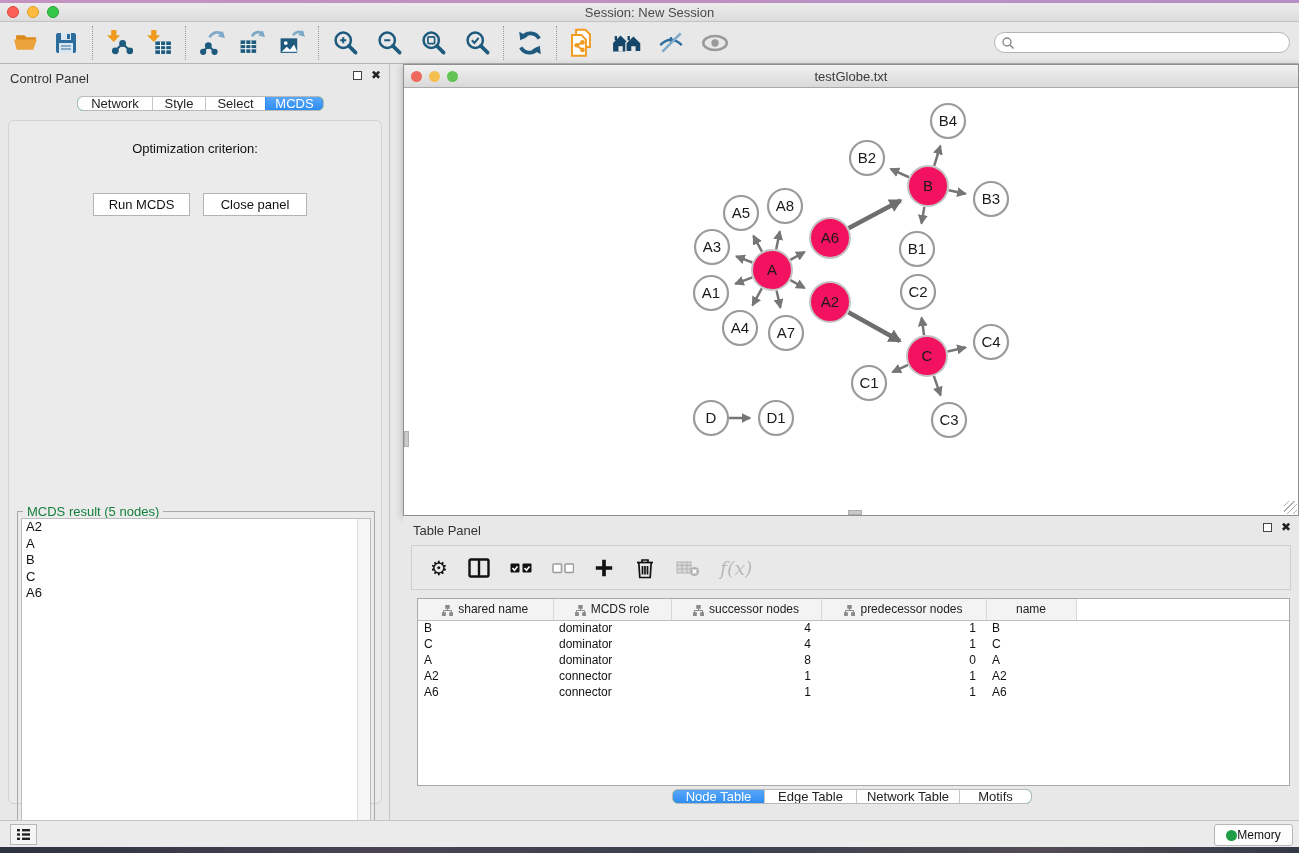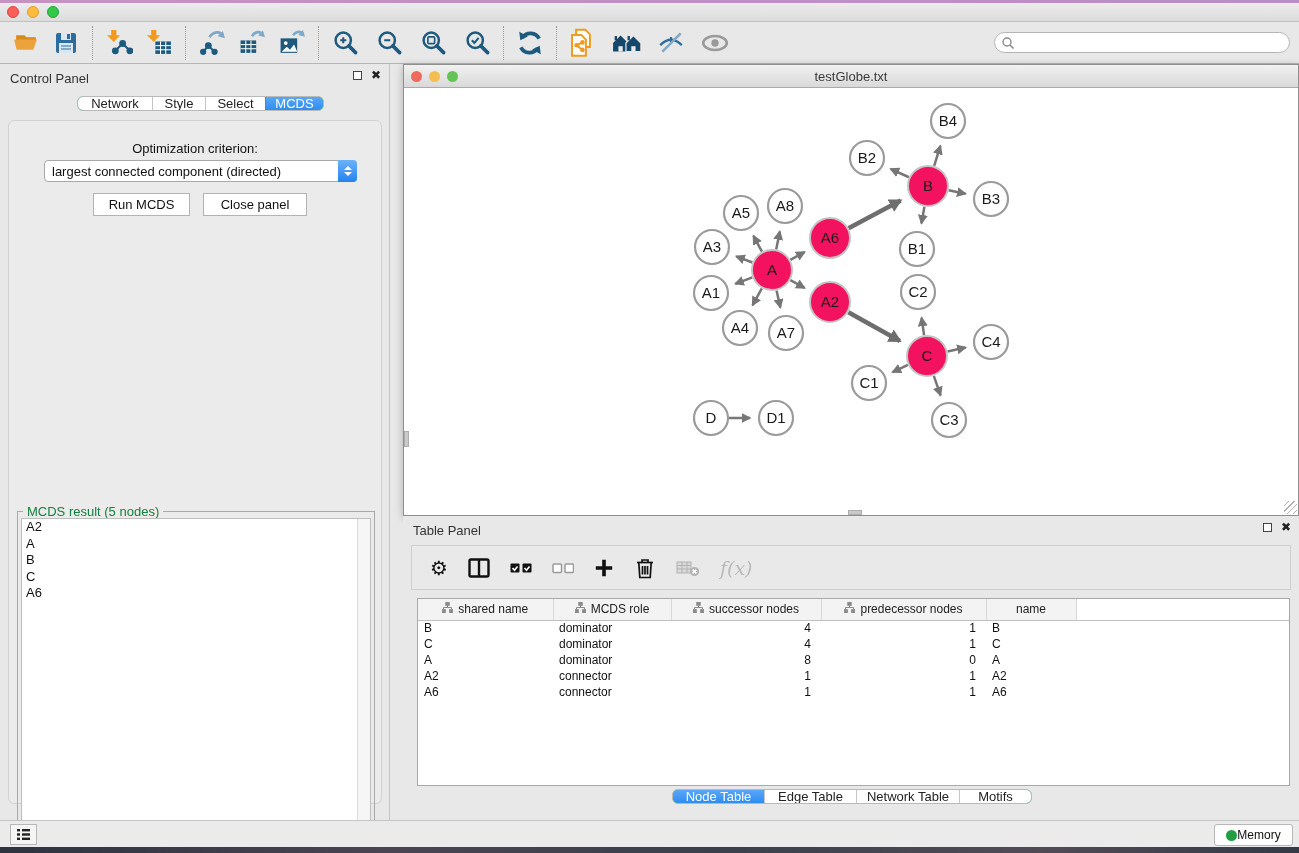--- a/index.html
+++ b/index.html
@@ -89,21 +89,21 @@
   #tp-toolbar { position:absolute; left:8px; top:29px; width:880px; height:45px; background:#e9e9e9;
      border:1px solid #cfcfcf; display:flex; align-items:center; gap:20px; padding-left:18px; }
   .tp-ico { display:flex; align-items:center; justify-content:center; height:30px; }
   .gear-glyph { font-size:20px; color:#111; font-family:"DejaVu Sans",sans-serif; }
   .fx { font-family:"DejaVu Serif",serif; font-style:italic; font-size:19px; color:#b9b9b9; }
 
   #tp-table { position:absolute; left:14px; top:82px; width:873px; height:188px; background:#fff; border:1px solid #a9a9a9; }
   table { border-collapse:collapse; width:100%; table-layout:fixed; }
   th { height:21px; background:#f3f3f3; border-bottom:1px solid #c0c0c0; border-right:1px solid #d8d8d8;
      font-weight:normal; font-size:12px; color:#222; }
-  th .th-inner { display:flex; align-items:flex-start; justify-content:center; gap:5px; }
+  th .th-inner { display:flex; align-items:flex-end; justify-content:center; gap:5px; }
   th.noborder { border-right:none; background:#fff; border-bottom:1px solid #c0c0c0; }
   td { font-size:12px; color:#111; height:16px; padding:0 6px; white-space:nowrap; overflow:hidden; }
   td.num { text-align:right; padding-right:10px; }
 
   #tp-tabs { position:absolute; left:269px; top:273px; }
 
   
   #statusbar { left:0; top:820px; width:1299px; height:27px; background:#ebebeb; border-top:1px solid #c4c4c4; }
   #list-btn { position:absolute; left:10px; top:3px; width:27px; height:21px; background:#f5f5f5;
      border:1px solid #b7b7b7; display:flex; align-items:center; justify-content:center; }
@@ -114,20 +114,21 @@
 </style>
 </head>
 <body>
 
 <div id="desktop-top" class="abs"></div>
 
 <div id="titlebar" class="abs">
   <span class="tl red"></span>
   <span class="tl yellow"></span>
   <span class="tl green"></span>
+  <span class="title">Session: New Session</span>
 </div>
 
 <div id="toolbar" class="abs">
   <div class="tgroup">
     <div class="tbtn">
         <svg width="27" height="27" viewBox="0 0 26 26">
           <path d="M3 6 h8 l2 2 h9 v4 H3z" fill="#d9891b"></path>
           <path d="M1 10 h22 l-3.5 10 H3.5z" fill="#eda33b"></path>
         </svg>
       </div>
@@ -305,27 +306,20 @@
     <span class="wc-close">✖</span>
   </div>
   <div id="cp-tabs" class="seg-bar">
       <div class="seg" style="width: 74px;">Network</div>
       <div class="seg" style="width: 53px;">Style</div>
       <div class="seg" style="width: 60px;">Select</div>
       <div class="seg sel" style="width: 58px; text-align: center;">MCDS</div>
     </div>
   <div id="cp-inner">
     <div id="opt-label">Optimization criterion:</div>
-    <div id="criterion-select">
-      <span class="val">largest connected component (directed)</span>
-      <span class="stepper">
-          <span class="chev up"></span>
-          <span class="chev down"></span>
-        </span>
-    </div>
     <div id="run-btn" class="cp-btn">Run MCDS</div>
     <div id="closep-btn" class="cp-btn">Close panel</div>
     <div id="result-box">
       <div id="result-title">MCDS result (5 nodes)</div>
       <div id="result-list">
         <div id="result-items">
             <div class="result-item">A2</div>
             <div class="result-item">A</div>
             <div class="result-item">B</div>
             <div class="result-item">C</div>

